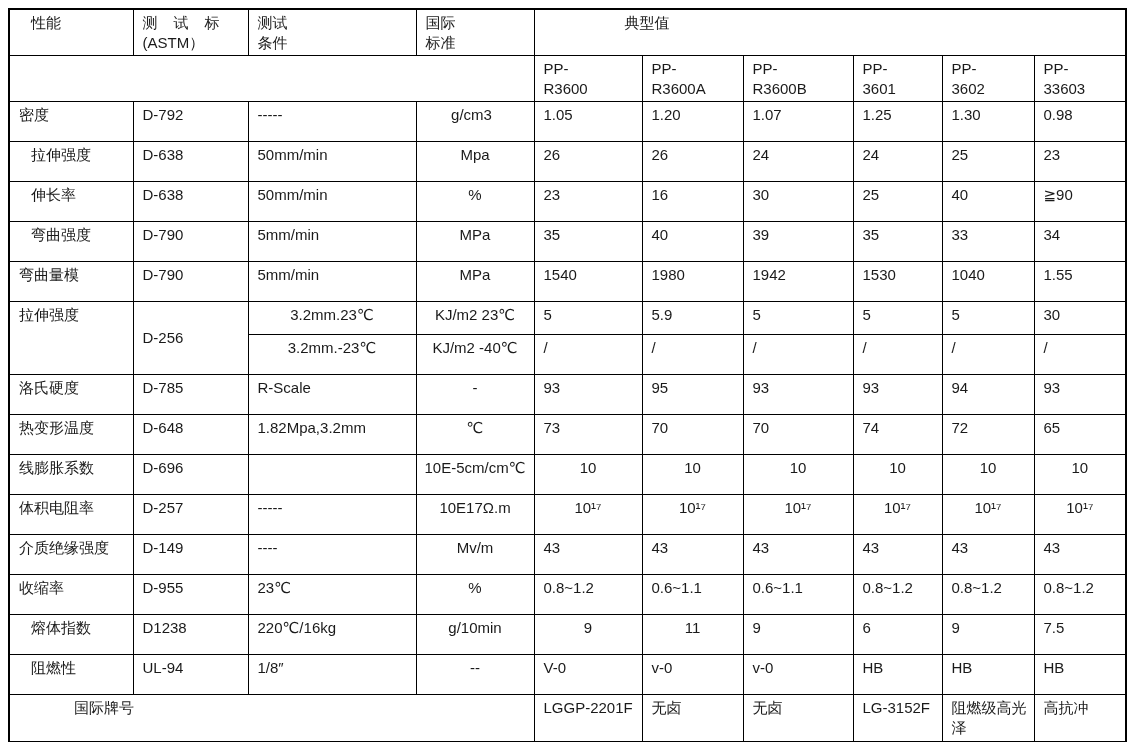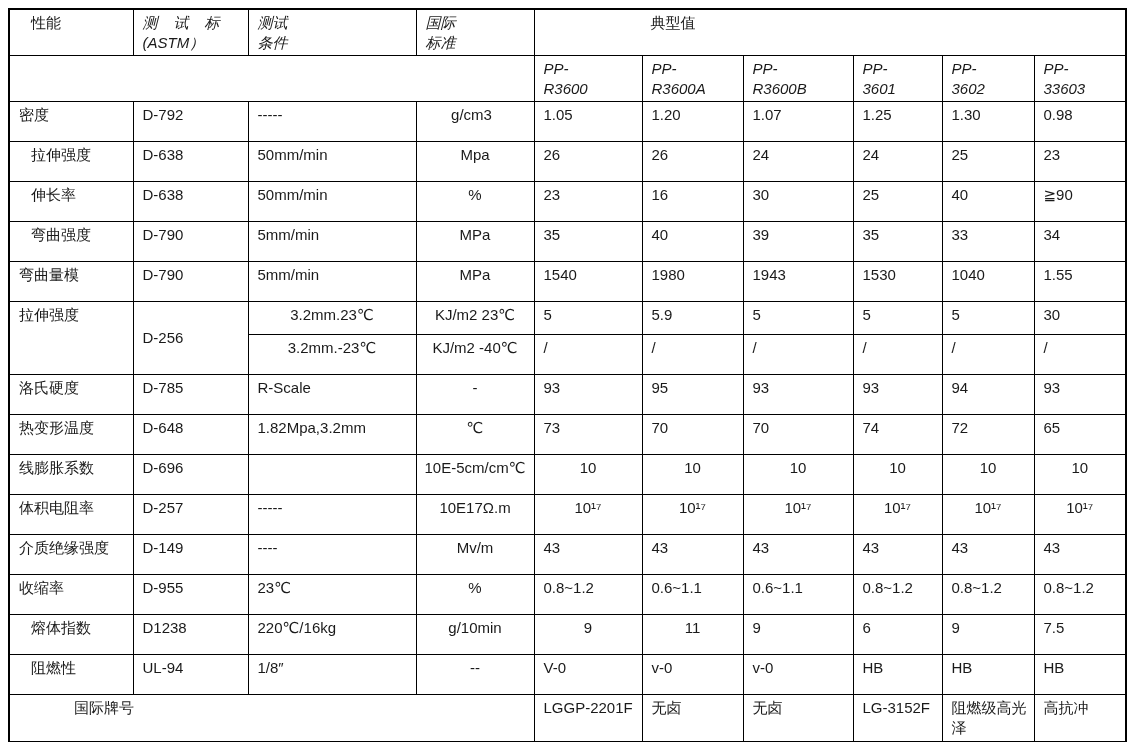--- a/index.html
+++ b/index.html
@@ -20,26 +20,26 @@
     width: 1117px;
   }
   td {
     border: 1px solid #000;
     vertical-align: top;
     padding: 3px 4px 3px 9px;
     line-height: 1.3;
     overflow: hidden;
     word-break: break-all;
   }
-  .ln { display: block; font-style: italic; }
+  .ln { display: block; }
   .c   { text-align: center; padding-left: 4px; padding-right: 4px; margin-left: 42px; }
   .rt  { text-align: center; padding-right: 16px; }
   .ind { padding-left: 21px; margin-left: 24px; }
   .vm  { vertical-align: middle; }
-  .typ { padding-left: 116px; }
+  .typ { padding-left: 90px; }
   .ftl { padding-left: 64px; }
   .just { letter-spacing: 0.5px; }
   tr.h39 { height: 39px; }
   tr.h41 { height: 41px; }
   tr.h40 { height: 40px; }
   tr.h33 { height: 33px; }
   tr.h47 { height: 47px; padding-left: 32px; }
 </style>
 </head>
 <body>
@@ -156,21 +156,21 @@
     <td>34</td>
   </tr>
 
   <tr class="h40">
     <td>弯曲量模</td>
     <td>D-790</td>
     <td>5mm/min</td>
     <td class="c">MPa</td>
     <td>1540</td>
     <td>1980</td>
-    <td>1943</td>
+    <td>1942</td>
     <td>1530</td>
     <td>1040</td>
     <td>1.55</td>
   </tr>
 
   <tr class="h33">
     <td rowspan="2">拉伸强度</td>
     <td rowspan="2" class="vm">D-256</td>
     <td class="c">3.2mm.23℃</td>
     <td class="c">KJ/m2 23℃</td>

